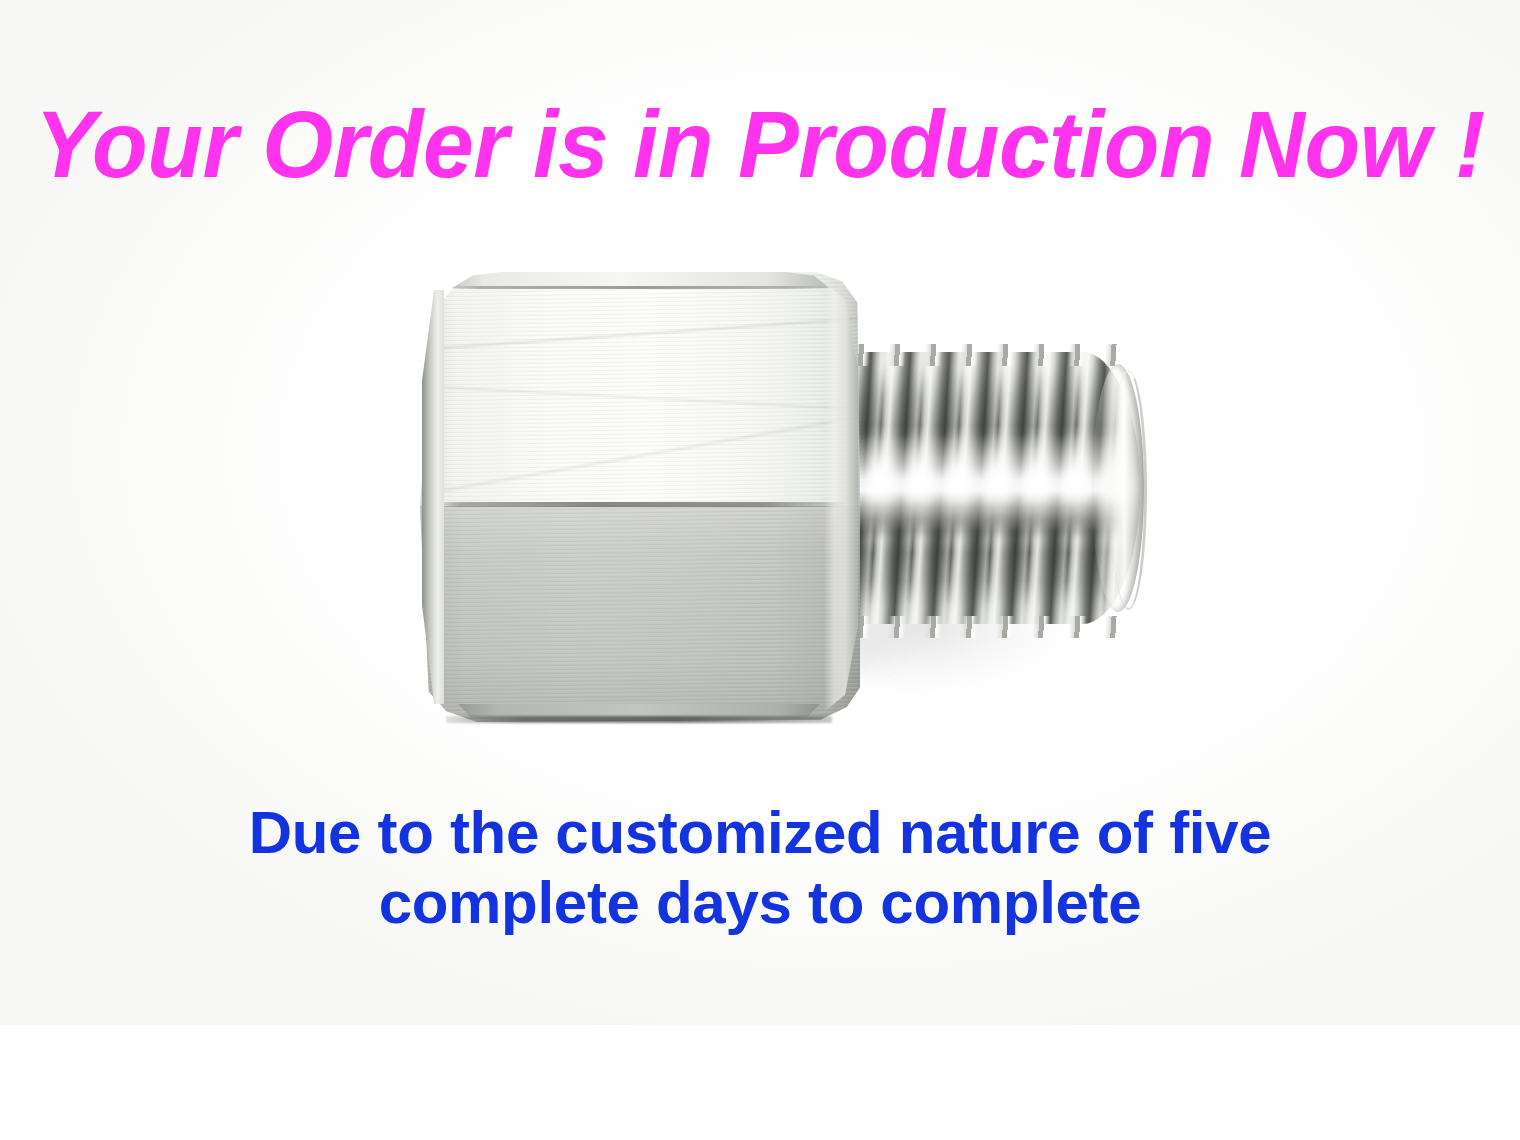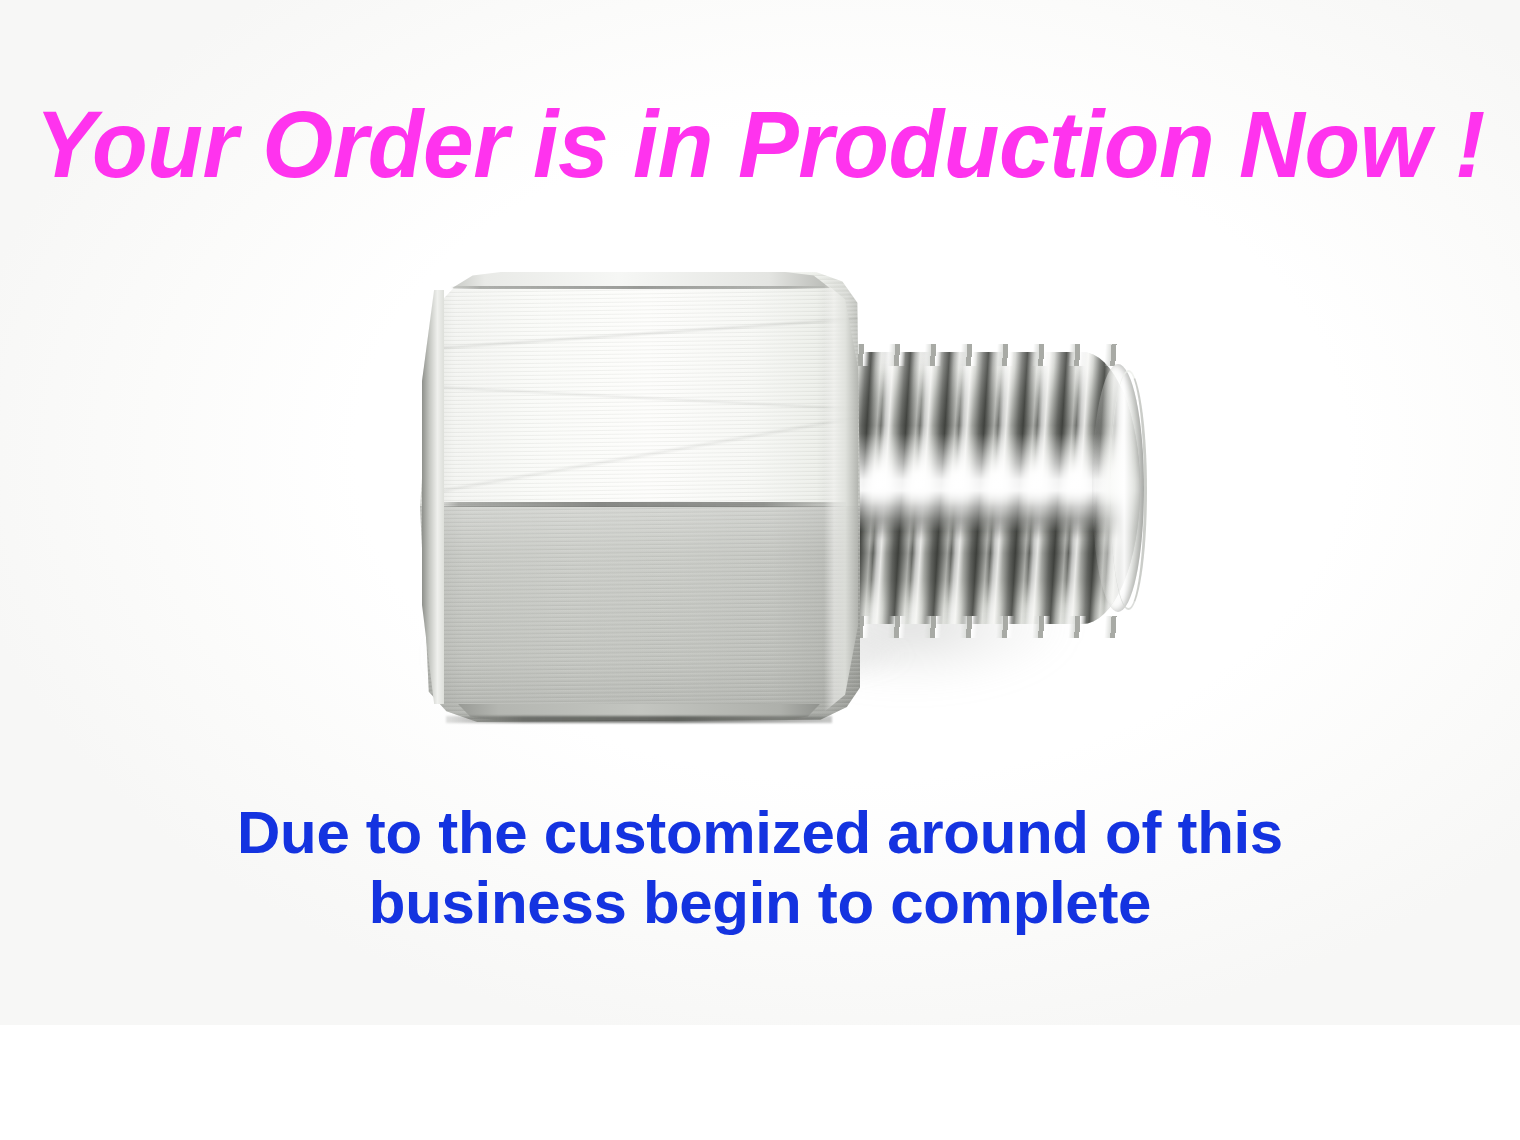--- a/index.html
+++ b/index.html
@@ -489,17 +489,17 @@
       <div class="hex-top-hairline"></div>
       <div class="hex-bottom-bevel"></div>
       <div class="hex-bottom-shade"></div>
       <div class="hex-left-edge"></div>
       <div class="hex-right-edge"></div>
     </div>
 
   </div>
 
   <div class="blurb">
-    <span class="ln">Due to the customized around of this</span>
-    <span class="ln">business begin to complete</span>
+    <span class="ln">Due to the customized nature of five</span>
+    <span class="ln">complete days to complete</span>
   </div>
 
 </div>
 
 </body></html>

